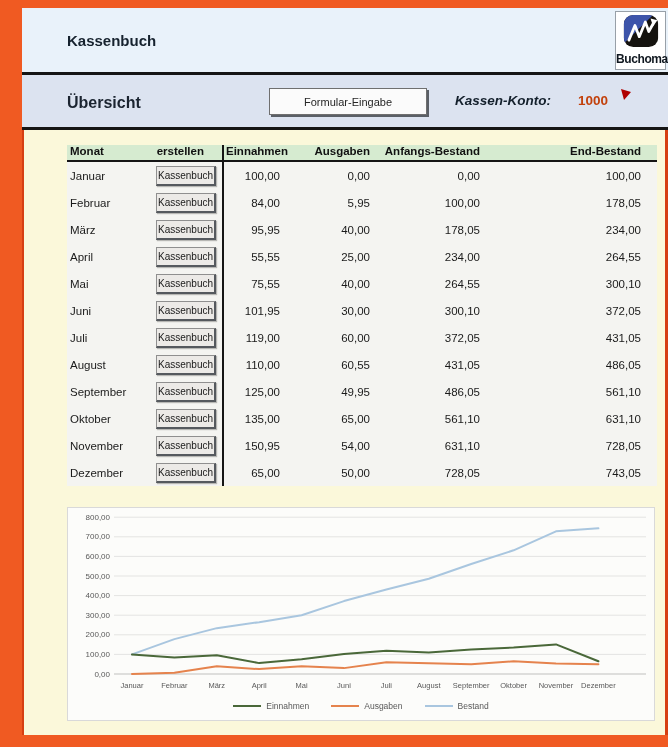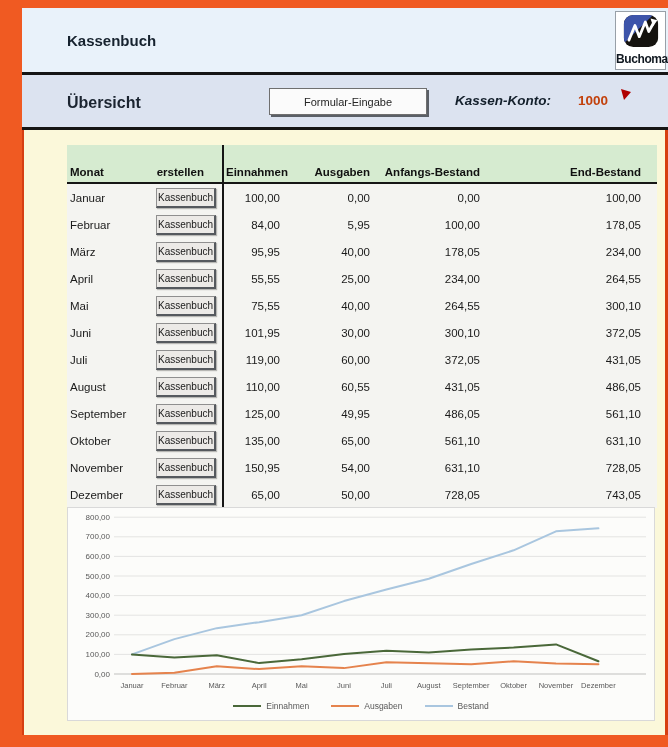--- a/index.html
+++ b/index.html
@@ -26,22 +26,22 @@
               font-family:"Liberation Sans", sans-serif; cursor:pointer; }
   .konto-label { position:absolute; left:433px; top:18px; font-weight:700; font-size:13.5px; color:#14202c;font-style:italic; }
   .konto-value { position:absolute; left:556px; top:18px; font-weight:700; font-size:13.5px; color:#c2410c; }
   .marker { position:absolute; left:598px; top:14px; width:12px; height:12px; }
 
   
   .sheet { position:relative; height:605px; }
 
   
   .ktable { position:absolute; left:45px; top:15px; width:590px; background:#f4f4f1; }
-  .thead { display:flex; height:39px; background:#d6ebd0; border-bottom:2px solid #151515;
-           align-items:flex-end; font-weight:700; font-size:11.5px; color:#111; padding-bottom:4px; }
+  .thead { display:flex; height:17px; background:#d6ebd0; border-bottom:2px solid #151515;
+           font-weight:700; font-size:11.5px; color:#111; padding-bottom:4px; }
   .trow { display:flex; height:27px; align-items:center; font-size:11.5px; color:#1a1a1a; }
   .c-monat { width:75px; padding-left:3px; }
   .c-btn   { width:80px; display:flex; justify-content:flex-end; padding-right:6px; }
   .c-ein   { width:62px; }
   .c-aus   { width:90px; }
   .c-anf   { width:110px; }
   .c-end   { width:173px; }
   .h-ein   { text-align:left; padding-left:4px; }
   .num, .h-num { text-align:right; padding-right:4px; }
   .c-end.num, .h-end { padding-right:16px; }

